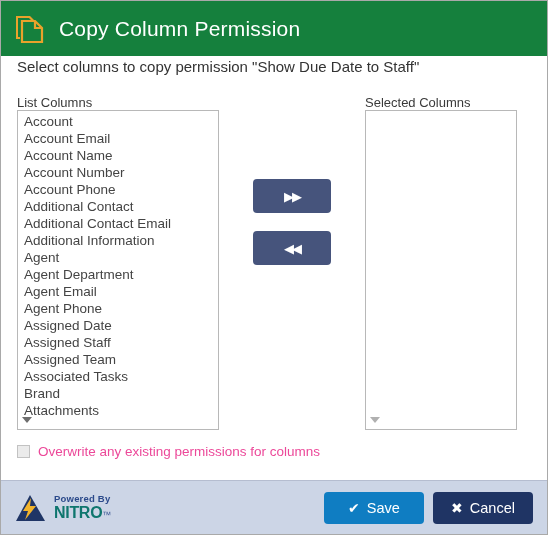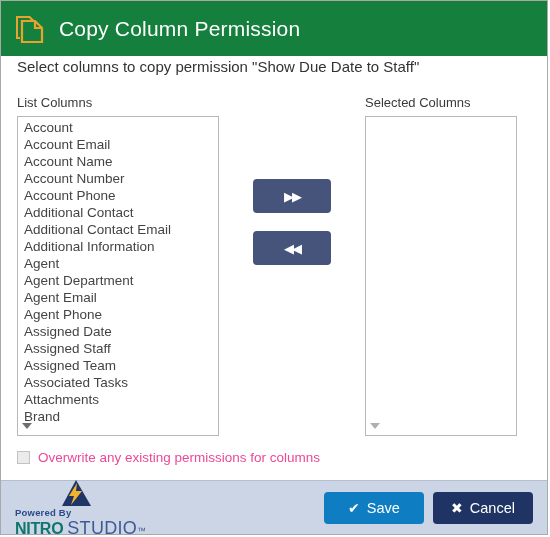--- a/index.html
+++ b/index.html
@@ -67,21 +67,20 @@
     display: flex;
     align-items: flex-start;
     margin-top: 14px;
   }
   .panel {
     flex: 0 0 auto;
   }
   .panel-label {
     font-size: 13px;
     color: #3a3a3a;
-    margin-bottom: 6px;
   }
   .listbox {
     width: 202px;
     height: 320px;
     border: 1px solid #b8b8b8;
     background: #ffffff;
     box-sizing: border-box;
     display: flex;
     overflow: hidden;
     position: relative;
@@ -196,21 +195,20 @@
     background: #ccd5e6;
     border-top: 1px solid #b5bdd0;
     display: flex;
     align-items: center;
     padding: 0 14px;
     flex: 0 0 auto;
   }
   .logo {
     display: flex;
     align-items: center;
-    flex-direction: column;
   }
   .logo-mark {
     width: 32px;
     height: 30px;
     margin-right: 7px;
     flex: 0 0 auto;
   }
   .logo-text {
     display: flex;
     flex-direction: column;
@@ -297,22 +295,22 @@
               <div class="list-item">Additional Contact Email</div>
               <div class="list-item">Additional Information</div>
               <div class="list-item">Agent</div>
               <div class="list-item">Agent Department</div>
               <div class="list-item">Agent Email</div>
               <div class="list-item">Agent Phone</div>
               <div class="list-item">Assigned Date</div>
               <div class="list-item">Assigned Staff</div>
               <div class="list-item">Assigned Team</div>
               <div class="list-item">Associated Tasks</div>
+              <div class="list-item">Brand</div>
               <div class="list-item">Attachments</div>
-              <div class="list-item">Brand</div>
             </div>
           <div class="sbar">
             <div class="sbar-arrow up">
                 <span class="tri up"></span>
               </div>
             <div class="sbar-thumb"></div>
             <div class="sbar-arrow down">
                 <span class="tri down"></span>
               </div>
           </div>
@@ -353,21 +351,20 @@
       <span class="logo-mark">
         <svg width="32" height="30" viewBox="0 0 32 30">
           <path d="M15 2 L30 28 H1 Z" fill="#1f3566"></path>
           <path d="M16 5 L8 18 H13 L10 27 L21 13 H15 Z" fill="#f2b42c"></path>
         </svg>
       </span>
       <span class="logo-text">
         <span class="powered-by">Powered By</span>
         <span class="nitro-line">
           <span class="nitro">NITRO</span>
-          <span class="studio">STUDIO</span>
           <span class="tm">™</span>
         </span>
       </span>
     </div>
 
     <div class="footer-spacer"></div>
 
     <button class="btn btn-save">
       <span class="btn-glyph">✔</span>
       <span>Save</span>

